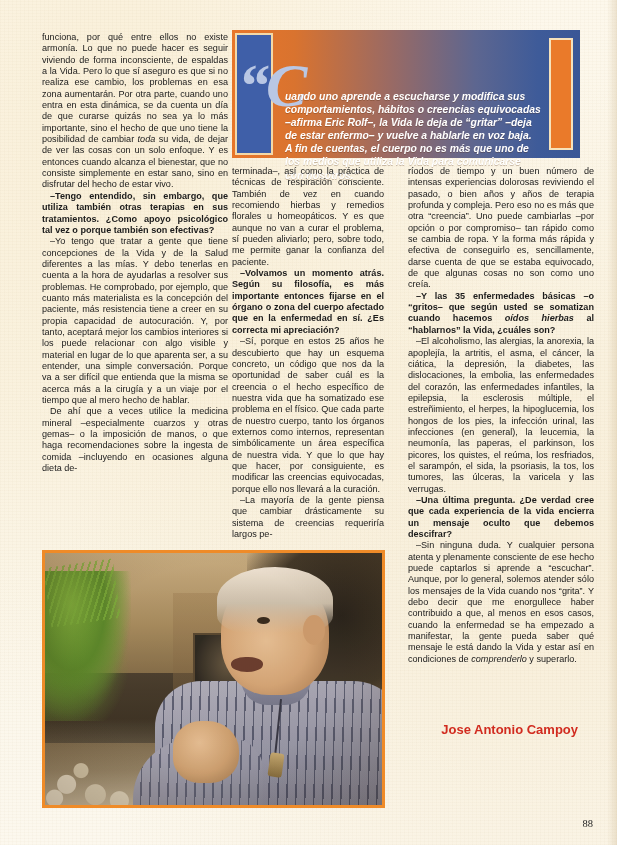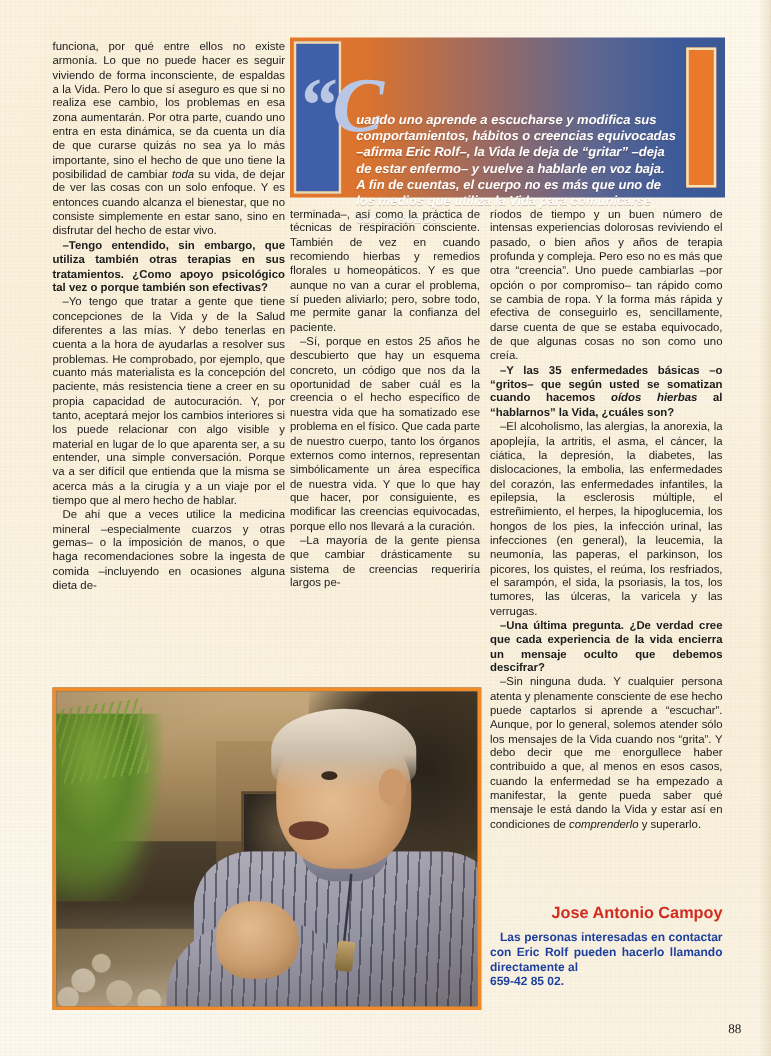--- a/index.html
+++ b/index.html
@@ -82,21 +82,21 @@
     -webkit-hyphens:none;hyphens:none;
   }
   .col p{margin:0;}
   .col p.ind{text-indent:8px;}
   .q{font-weight:bold;}
   .q i{font-style:italic;}
   .col i{font-style:italic;margin-top:38px;}
 
   #col-left{ left:42px;  top:32px;  width:186px; }
   #col-mid{  left:232px; top:166px; width:152px; }
-  #col-right{left:392px; top:166px; width:186px; }
+  #col-right{left:408px; top:166px; width:186px; }
 
   
   .photo{
     position:absolute;left:42px;top:550px;width:343px;height:258px;
     border:3px solid #ef8b28;
     box-sizing:border-box;
     overflow:hidden;
     background:#6d5a3e;
   }
   .ph-layer{position:absolute;inset:0;}
@@ -272,20 +272,21 @@
   </div>
 
   <div class="col" id="col-left">
       <p>funciona, por qué entre ellos no existe armonía. Lo que no puede hacer es seguir viviendo de forma inconsciente, de espaldas a la Vida. Pero lo que sí aseguro es que si no realiza ese cambio, los problemas en esa zona aumentarán. Por otra parte, cuando uno entra en esta dinámica, se da cuenta un día de que curarse quizás no sea ya lo más importante, sino el hecho de que uno tiene la posibilidad de cambiar <i>toda</i> su vida, de dejar de ver las cosas con un solo enfoque. Y es entonces cuando alcanza el bienestar, que no consiste simplemente en estar sano, sino en disfrutar del hecho de estar vivo.</p>
       <p class="ind q">–Tengo entendido, sin embargo, que utiliza también otras terapias en sus tratamientos. ¿Como apoyo psicológico tal vez o porque también son efectivas?</p>
       <p class="ind">–Yo tengo que tratar a gente que tiene concepciones de la Vida y de la Salud diferentes a las mías. Y debo tenerlas en cuenta a la hora de ayudarlas a resolver sus problemas. He comprobado, por ejemplo, que cuanto más materialista es la concepción del paciente, más resistencia tiene a creer en su propia capacidad de autocuración. Y, por tanto, aceptará mejor los cambios interiores si los puede relacionar con algo visible y material en lugar de lo que aparenta ser, a su entender, una simple conversación. Porque va a ser difícil que entienda que la misma se acerca más a la cirugía y a un viaje por el tiempo que al mero hecho de hablar.</p>
       <p class="ind">De ahí que a veces utilice la medicina mineral –especialmente cuarzos y otras gemas– o la imposición de manos, o que haga recomendaciones sobre la ingesta de comida –incluyendo en ocasiones alguna dieta de-</p>
     </div>
   <div class="col" id="col-mid">
       <p>terminada–, así como la práctica de técnicas de respiración consciente. También de vez en cuando recomiendo hierbas y remedios florales u homeopáticos. Y es que aunque no van a curar el problema, sí pueden aliviarlo; pero, sobre todo, me permite ganar la confianza del paciente.</p>
+      <p class="ind q">–Volvamos un momento atrás. Según su filosofía, es más importante entonces fijarse en el órgano o zona del cuerpo afectado que en la enfermedad en sí. ¿Es correcta mi apreciación?</p>
       <p class="ind">–Sí, porque en estos 25 años he descubierto que hay un esquema concreto, un código que nos da la oportunidad de saber cuál es la creencia o el hecho específico de nuestra vida que ha somatizado ese problema en el físico. Que cada parte de nuestro cuerpo, tanto los órganos externos como internos, representan simbólicamente un área específica de nuestra vida. Y que lo que hay que hacer, por consiguiente, es modificar las creencias equivocadas, porque ello nos llevará a la curación.</p>
       <p class="ind">–La mayoría de la gente piensa que cambiar drásticamente su sistema de creencias requeriría largos pe-</p>
     </div>
   <div class="col" id="col-right">
       <p>ríodos de tiempo y un buen número de intensas experiencias dolorosas reviviendo el pasado, o bien años y años de terapia profunda y compleja. Pero eso no es más que otra “creencia”. Uno puede cambiarlas –por opción o por compromiso– tan rápido como se cambia de ropa. Y la forma más rápida y efectiva de conseguirlo es, sencillamente, darse cuenta de que se estaba equivocado, de que algunas cosas no son como uno creía.</p>
       <p class="ind q">–Y las 35 enfermedades básicas –o “gritos– que según usted se somatizan cuando hacemos <i>oídos</i> <i>hierbas</i> al “hablarnos” la Vida, ¿cuáles son?</p>
       <p class="ind">–El alcoholismo, las alergias, la anorexia, la apoplejía, la artritis, el asma, el cáncer, la ciática, la depresión, la diabetes, las dislocaciones, la embolia, las enfermedades del corazón, las enfermedades infantiles, la epilepsia, la esclerosis múltiple, el estreñimiento, el herpes, la hipoglucemia, los hongos de los pies, la infección urinal, las infecciones (en general), la leucemia, la neumonía, las paperas, el parkinson, los picores, los quistes, el reúma, los resfriados, el sarampón, el sida, la psoriasis, la tos, los tumores, las úlceras, la varicela y las verrugas.</p>
       <p class="ind q">–Una última pregunta. ¿De verdad cree que cada experiencia de la vida encierra un mensaje oculto que debemos descifrar?</p>
       <p class="ind">–Sin ninguna duda. Y cualquier persona atenta y plenamente consciente de ese hecho puede captarlos si aprende a “escuchar”. Aunque, por lo general, solemos atender sólo los mensajes de la Vida cuando nos “grita”. Y debo decir que me enorgullece haber contribuido a que, al menos en esos casos, cuando la enfermedad se ha empezado a manifestar, la gente pueda saber qué mensaje le está dando la Vida y estar así en condiciones de <i>comprenderlo</i> y superarlo.</p>
     </div>
@@ -311,19 +312,15 @@
     <div class="ph-mouth"></div>
     <div class="ph-necklace"></div>
     <div class="ph-pendant"></div>
     <div class="ph-fist"></div>
     <div class="ph-warm"></div>
     <div class="ph-vig"></div>
   </div>
 
   <div class="byline">Jose Antonio Campoy</div>
 
-  <div class="contact">
-      <p class="first">Las personas interesadas en contactar con Eric Rolf pueden hacerlo llamando directamente al</p>
-      <p style="text-align: left;">659-42 85 02.</p>
-    </div>
 
   <div class="folio">88</div>
 </div>
 
 </body></html>

